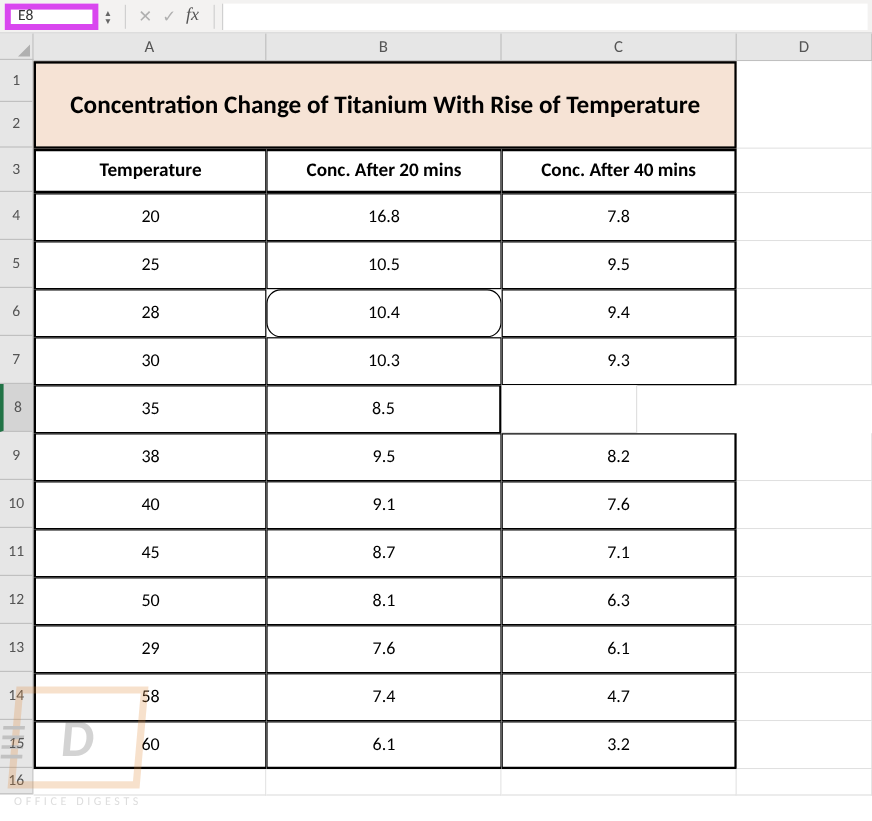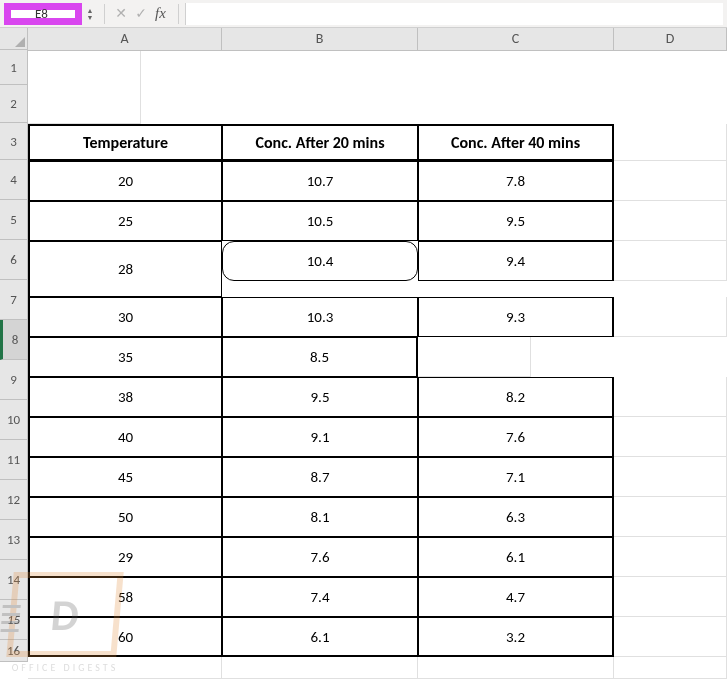--- a/index.html
+++ b/index.html
@@ -17,24 +17,24 @@
       background: #f3f2f1;
       border-bottom: 1px solid #d0d0d0;
       display: flex;
       align-items: center;
       padding: 0 4px;
     }
     .name-box {
       width: 78px;
       height: 22px;
       background: #fff;
-      border: 7px solid #d946ef;
-      display: flex;
-      align-items: center;
-      padding: 0 24px;
+      border: 5px solid #d946ef;
+      display: flex;
+      align-items: center;
+      padding: 0 6px;
       font-size: 13px;
       color: #333;
     }
     .name-box-arrows {
       width: 16px;
       display: flex;
       flex-direction: column;
       align-items: center;
       justify-content: center;
       gap: 0px;
@@ -247,42 +247,43 @@
       <div class="row-h" style="height: 40px;">11</div>
       <div class="row-h" style="height: 40px;">12</div>
       <div class="row-h" style="height: 40px;">13</div>
       <div class="row-h" style="height: 40px;">14</div>
       <div class="row-h" style="height: 40px; font-style: italic;">15</div>
       <div class="row-h" style="height: 22px;">16</div>
     </div>
 
   <div class="cells" id="cells">
       <div class="crow">
+        <div class="title-cell" style="width: 586px; height: 73px;">Concentration Change of Titanium With Rise of Temperature</div>
         <div class="cell col-d" style="height: 73px;"></div>
       </div>
       <div class="crow">
         <div class="cell hcell col-a" style="height: 37px; border-left: 2px solid rgb(0, 0, 0);">Temperature</div>
         <div class="cell hcell col-b" style="height: 37px;">Conc. After 20 mins</div>
         <div class="cell hcell col-c" style="height: 37px; border-right: 2px solid rgb(0, 0, 0);">Conc. After 40 mins</div>
         <div class="cell col-d" style="height: 37px;"></div>
       </div>
       <div class="crow">
         <div class="cell dcell col-a" style="height: 40px; border-left: 2px solid rgb(0, 0, 0);">20</div>
-        <div class="cell dcell col-b" style="height: 40px;">10.7</div>
+        <div class="cell dcell col-b" style="height: 40px;">16.8</div>
         <div class="cell dcell col-c" style="height: 40px; border-right: 2px solid rgb(0, 0, 0);">7.8</div>
         <div class="cell col-d" style="height: 40px;"></div>
       </div>
       <div class="crow">
         <div class="cell dcell col-a" style="height: 40px; border-left: 2px solid rgb(0, 0, 0);">25</div>
         <div class="cell dcell col-b" style="height: 40px;">10.5</div>
         <div class="cell dcell col-c" style="height: 40px; border-right: 2px solid rgb(0, 0, 0);">9.5</div>
         <div class="cell col-d" style="height: 40px;"></div>
       </div>
       <div class="crow">
-        <div class="cell dcell col-a" style="height: 56px; border-left: 2px solid rgb(0, 0, 0);">28</div>
+        <div class="cell dcell col-a" style="height: 40px; border-left: 2px solid rgb(0, 0, 0);">28</div>
         <div class="cell dcell col-b" style="height: 40px; border-radius: 12px;">10.4</div>
         <div class="cell dcell col-c" style="height: 40px; border-right: 2px solid rgb(0, 0, 0);">9.4</div>
         <div class="cell col-d" style="height: 40px;"></div>
       </div>
       <div class="crow">
         <div class="cell dcell col-a" style="height: 40px; border-left: 2px solid rgb(0, 0, 0);">30</div>
         <div class="cell dcell col-b" style="height: 40px;">10.3</div>
         <div class="cell dcell col-c" style="height: 40px; border-right: 2px solid rgb(0, 0, 0);">9.3</div>
         <div class="cell col-d" style="height: 40px;"></div>
       </div>

